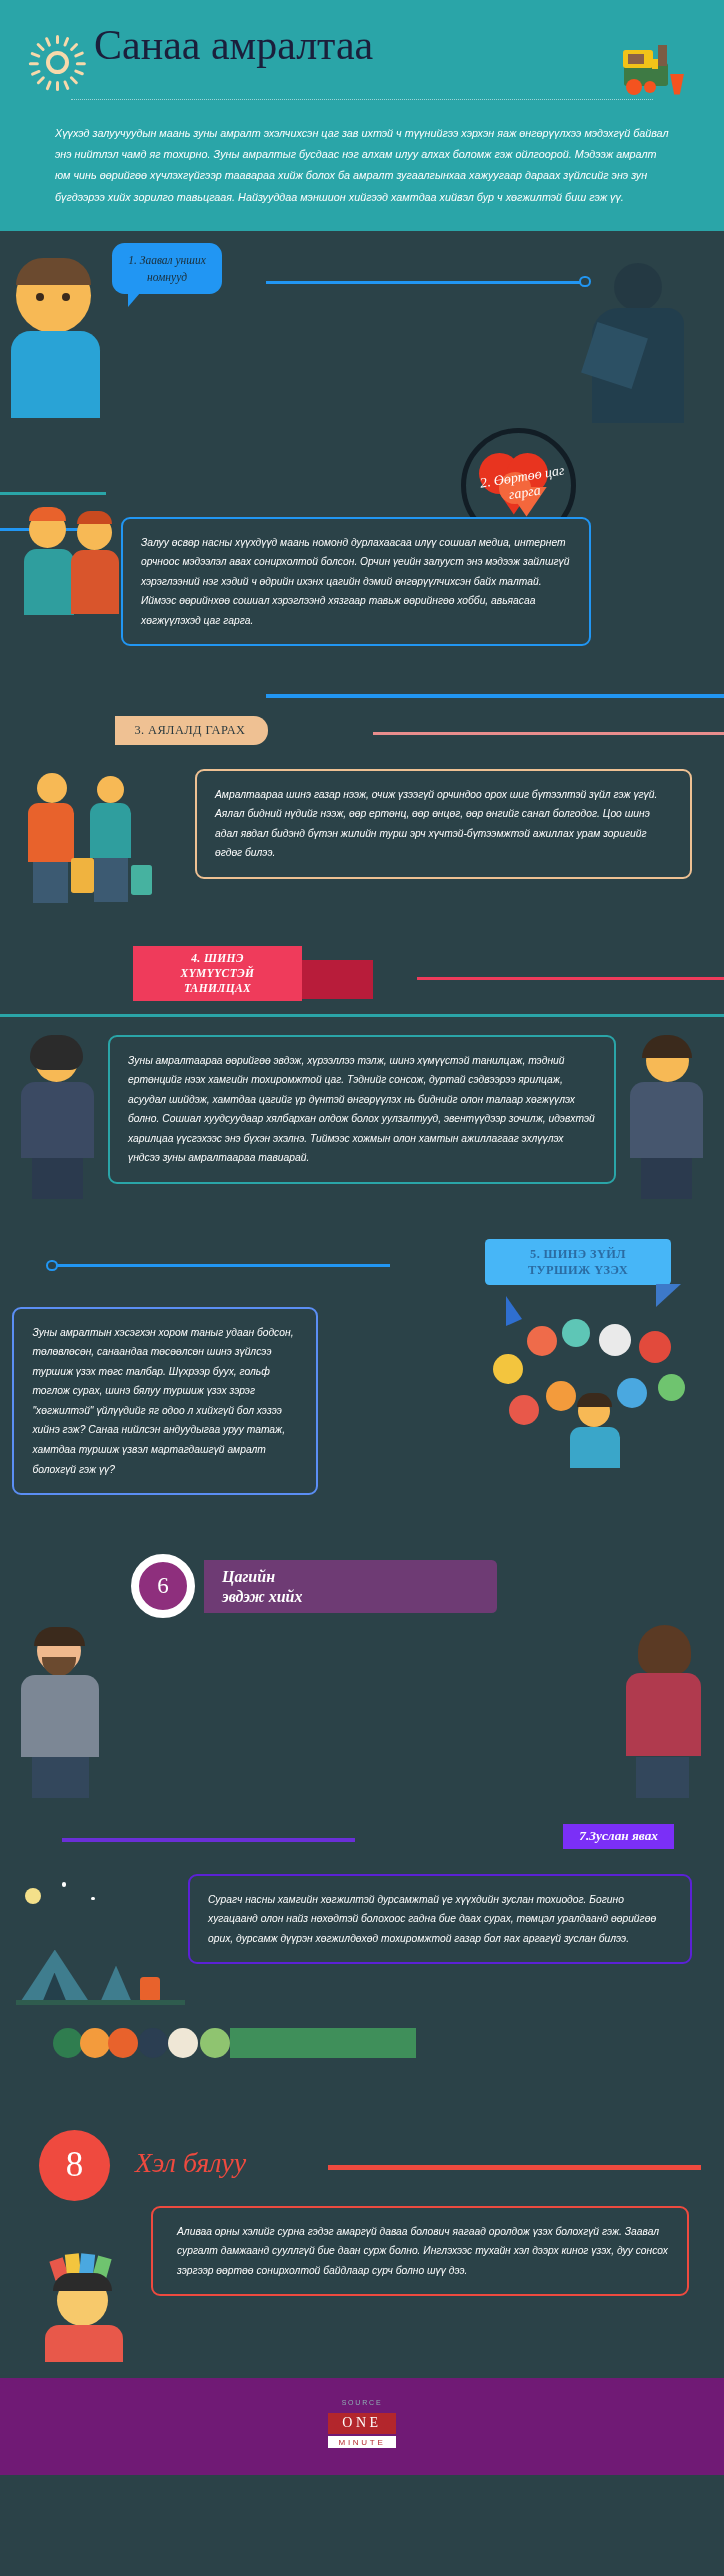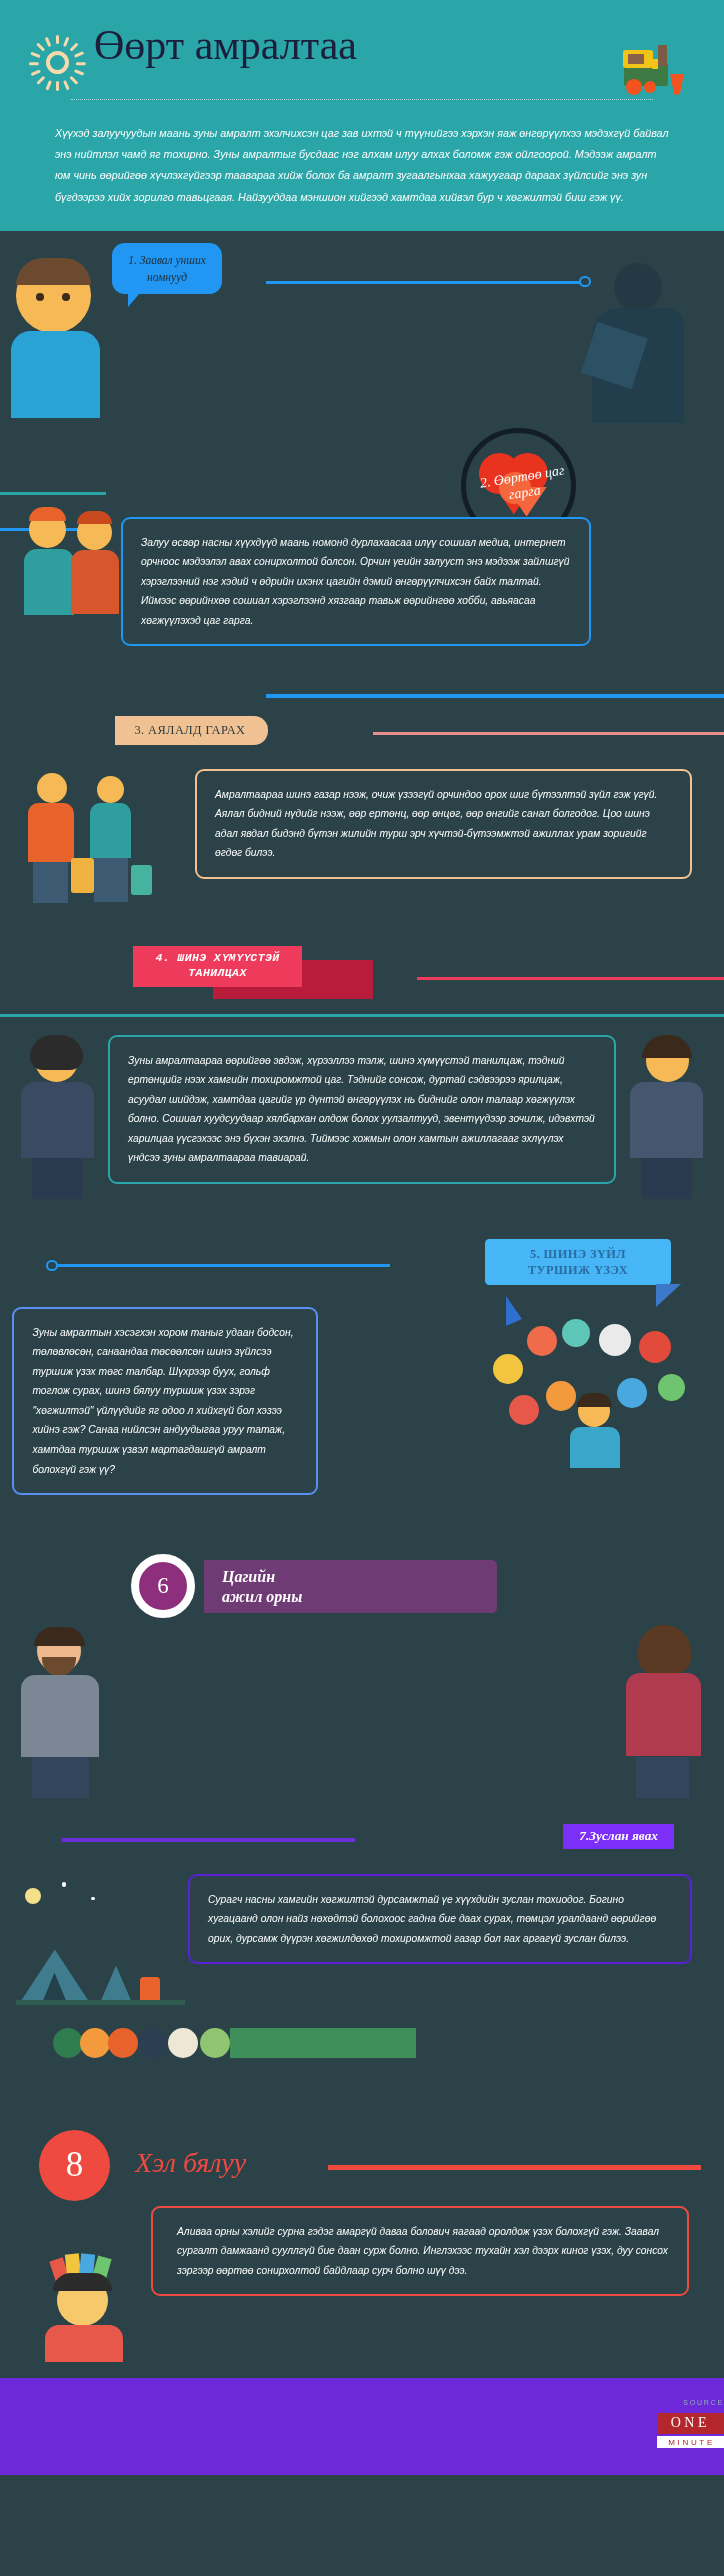--- a/index.html
+++ b/index.html
@@ -117,21 +117,21 @@
   .card.purple { border: 2.7px solid #5b21d6; }
   .card.red { border: 2.7px solid #ef4a3f; padding-left: 24px; }
 
   .heading-sand {
     display:inline-block; background:#efc193; color:#2b3a3f;
     font-family:"Liberation Serif", serif; font-size:12.4px; letter-spacing:0.4px;
     padding:7px 23px 7px 19.5px; border-radius:0 14px 14px 0;
   }
   .heading-red {
     display:inline-block; background:#ef3b5b; color:#ffffff;
-    font-family:Liberation Mono, monospace; font-style:italic; font-weight:bold;
+    font-family:Liberation Serif, serif; font-style:italic; font-weight:bold;
     font-size:11.5px; line-height:1.3; letter-spacing:0.4px;
     padding:5.3px 21px; text-align:center;
   }
   .heading-blue {
     display:inline-block; background:#47b6f7; color:#2b6ca3;
     font-family:"Liberation Serif", serif; font-weight:bold;
     font-size:12.4px; line-height:1.3; letter-spacing:0.4px;
     padding:7px 19.5px; text-align:center; border-radius:4.4px;
   }
   .heading-violet {
@@ -139,21 +139,21 @@
     font-family:"Liberation Serif", serif; font-weight:bold; font-style:italic;
     font-size:13.3px; padding:4.4px 16px;
   }
 
   .numcircle {
     width:46px;height:46px;border-radius:50%;display:flex;align-items:center;justify-content:center;
     font-family:"Liberation Serif", serif; font-size:25px; color:#ffffff;
   }
 
   
-  .footer { background:#6d28d9; text-align:right; padding:21px 0 27px 0; }
+  .footer { background:#701a75; text-align:center; padding:21px 0 27px 0; }
   .footer .src { color:#8fb0b4; font-size:7px; letter-spacing:1.8px; margin-bottom:7px;}
   .logo { display:inline-block; }
   .logo .one {
     background:#b3262c; color:#fff; font-family:"Liberation Serif", serif;
     font-size:14px; letter-spacing:3.5px; padding:2.7px 14px; display:block;
   }
   .logo .minute {
     background:#ffffff; color:#b3262c; font-family:"Liberation Sans", sans-serif;
     font-size:8px; letter-spacing:2.7px; padding:1.8px 9px; display:block; margin-top:1.8px;
   }
@@ -197,21 +197,21 @@
           </div>
         <div class="ray" style="transform:rotate(112deg)">
             <i></i>
             <i class="b"></i>
           </div>
         <div class="ray" style="transform:rotate(157deg)">
             <i></i>
             <i class="b"></i>
           </div>
       </div>
-      <div class="h-main">Өөрт амралтаа</div>
+      <div class="h-main">Санаа амралтаа</div>
     </div>
     <div class="dotted"></div>
     <div class="train">
       <div class="body"></div>
         <div class="cab"></div>
         <div class="win"></div>
       <div class="stack"></div>
         <div class="stack2"></div>
       <div class="w1"></div>
         <div class="w2"></div>
@@ -357,21 +357,21 @@
         </div>
       </div>
       <div style="position:absolute;right:202px;top:62px;width:0;height:0;border-left:16px solid #2f6fd0;border-top:23px solid transparent;border-bottom:7px solid transparent;"></div>
     </div>
 
     <div class="sec" style="height:266px;">
       <div style="position:absolute;left:204px;top:7px;width:293px;height:53px;background:#6e3b74;border-radius:0 5.3px 5.3px 0;"></div>
       <div class="numcircle" style="position:absolute;left:131px;top:1.8px;width:64px;height:64px;background:#8e2f7d;border:8px solid #ffffff;font-size:23px;">6</div>
       <div style="position:absolute;left:222px;top:14px;color:#ffffff;font-family:'Liberation Serif',serif;font-weight:bold;font-style:italic;font-size:16px;line-height:1.25;">
         <div>Цагийн</div>
-        <div>ажил орны</div>
+        <div>эвдэж хийх</div>
       </div>
 
       <div class="fig" style="left:14px;top:76px;width:98px;height:169px;">
         <div class="circle" style="position:absolute;left:23px;top:0;width:44px;height:44px;background:#f0b98d;"></div>
         <div style="position:absolute;left:19.5px;top:-1.8px;width:51px;height:19.5px;background:#3b2a1c;border-radius:27px 27px 0 0;"></div>
         <div style="position:absolute;left:28px;top:28px;width:34px;height:19.5px;background:#6b4a2f;border-radius:0 0 18px 18px;"></div>
         <div style="position:absolute;left:7px;top:46px;width:78px;height:82px;background:#7c8795;border-radius:14px 14px 0 0;"></div>
         <div style="position:absolute;left:18px;top:128px;width:57px;height:41px;background:#33475c;"></div>
       </div>
       <div class="fig" style="right:14px;top:76px;width:98px;height:169px;">

